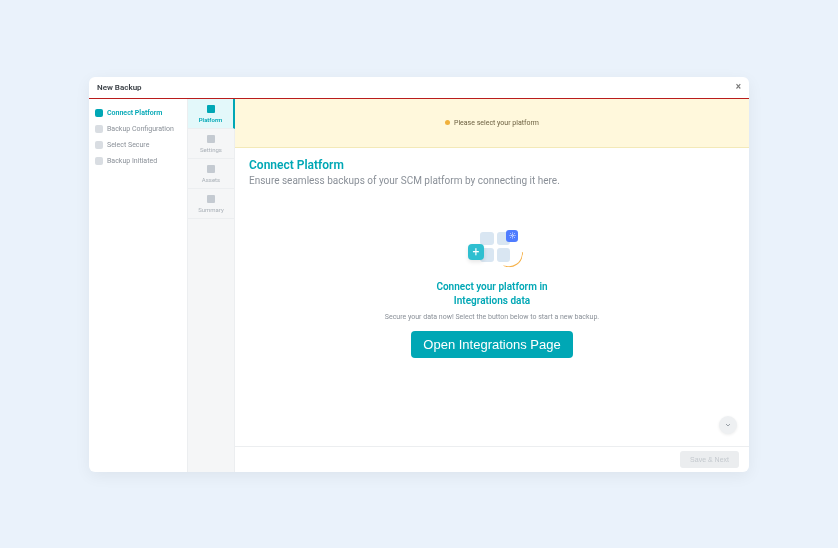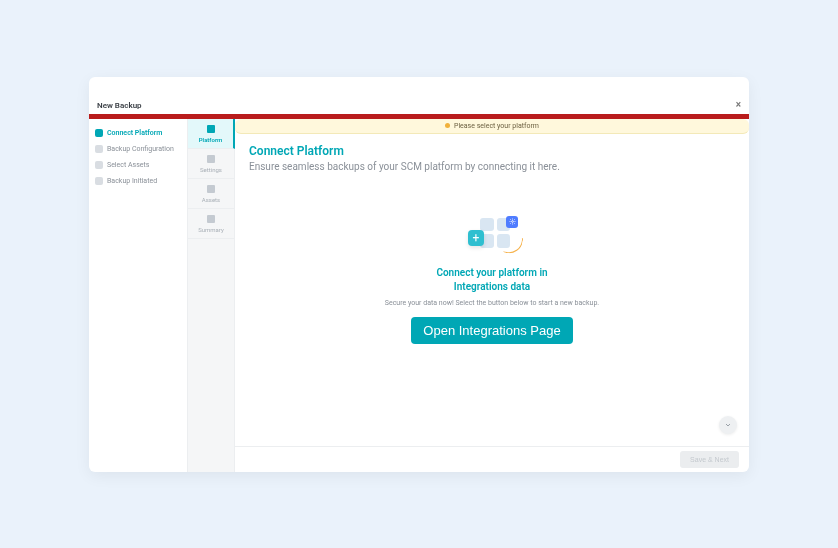--- a/index.html
+++ b/index.html
@@ -21,29 +21,28 @@
     border-radius: 6px;
     box-shadow: 0 4px 16px rgba(0,0,0,0.06);
     display: flex;
     flex-direction: column;
     overflow: hidden;
     position: relative;
   }
   
   .header {
     height: 22px;
-    border-bottom: 5px solid #b91c1c;
+    border-bottom: 1px solid #b91c1c;
     display: flex;
     align-items: center;
     padding: 0 8px;
     font-size: 8px;
     font-weight: 600;
     color: #3a3f45;
     justify-content: space-between;
-    margin-top: 20px;
   }
   .header .close {
     font-size: 10px;
     color: #777;
     cursor: pointer;
     line-height: 1;
   }
   
   .body {
     flex: 1;
@@ -110,26 +109,25 @@
     flex-direction: column;
     min-width: 0;
     position: relative;
   }
   .alert {
     background: #fff8dc;
     border-bottom: 1px solid #f3e9b8;
     font-size: 7px;
     color: #6d6142;
     text-align: center;
-    padding: 3px 0;
+    padding: 20px 0;
     display: flex;
     align-items: center;
     justify-content: center;
     gap: 4px;
-    border-radius: 6px;
   }
   .alert .bullet {
     width: 5px; height: 5px; border-radius: 50%;
     background: #f1b13b;
     display: inline-block;
   }
   .content-inner {
     padding: 10px 14px;
     flex: 1;
     min-height: 0;
@@ -269,21 +267,21 @@
       <div class="step active">
         <span class="dot"></span>
         <span>Connect Platform</span>
       </div>
       <div class="step">
         <span class="dot"></span>
         <span>Backup Configuration</span>
       </div>
       <div class="step">
         <span class="dot"></span>
-        <span>Select Assets</span>
+        <span>Select Secure</span>
       </div>
       <div class="step">
         <span class="dot"></span>
         <span>Backup Initiated</span>
       </div>
     </div>
 
     <div class="rail">
       <div class="rail-item active">
         <div class="ricon"></div>

